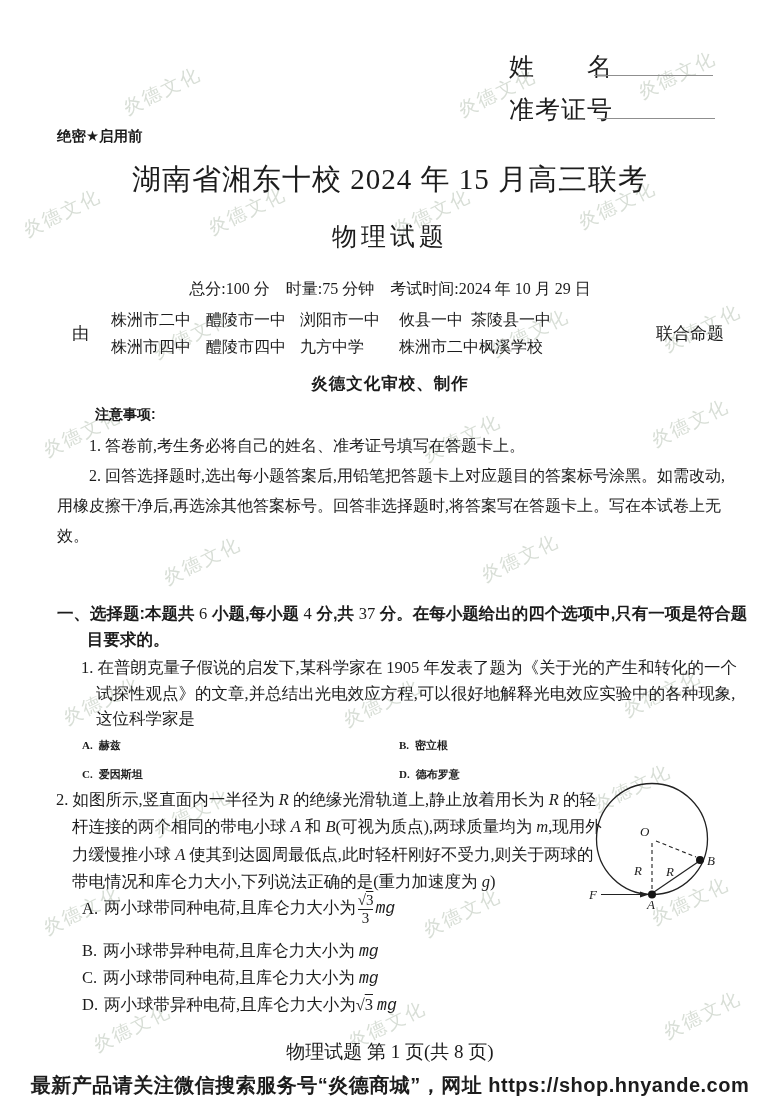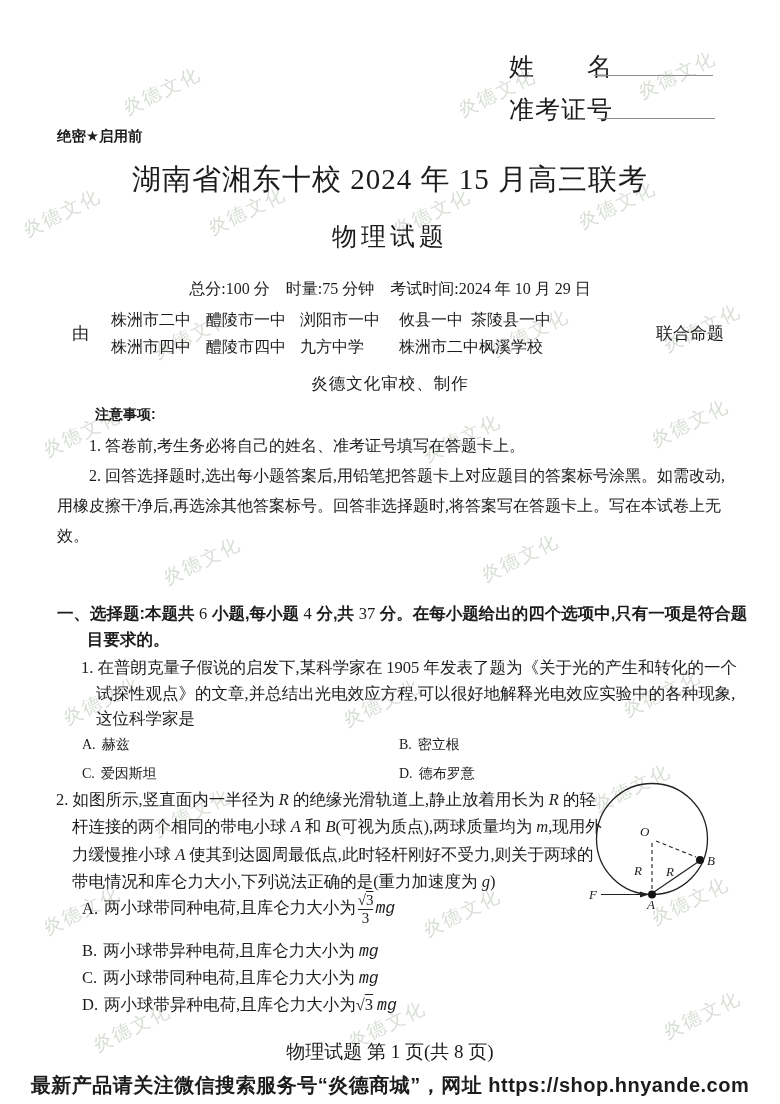--- a/index.html
+++ b/index.html
@@ -27,42 +27,42 @@
   .exam-title{position:absolute;top:160px;font-size:29px;letter-spacing:1px;white-space:pre;}
   .paper-title{position:absolute;top:220px;font-size:25px;font-weight:normal;letter-spacing:4px;}
   .exam-info{position:absolute;top:279px;font-size:16px;white-space:pre;}
 
   .committee{position:absolute;left:72px;right:56px;top:306px;display:flex;align-items:center;font-size:16px;}
   .committee .by{font-size:17px;flex:0 0 auto;}
   .schools{margin-left:22px;display:grid;grid-template-columns:95px 94px 99px 72px auto;line-height:27px;}
   .schools span{white-space:nowrap;}
   .joint{margin-left:auto;font-size:17px;align-self:center;white-space:nowrap;}
 
-  .producer{position:absolute;top:373px;font-size:16.5px;font-weight:normal;letter-spacing:1px;}
+  .producer{position:absolute;top:373px;font-size:16.5px;font-weight:bold;letter-spacing:1px;}
 
   .notice{position:absolute;left:57px;top:406px;width:668px;}
   .notice-heading{font-size:14px;font-weight:bold;padding-left:38px;margin:0 0 7px 0;}
   .notice p{font-size:16px;line-height:30px;text-indent:2em;margin:0;}
 
   .section-heading{
     position:absolute;left:57px;top:601px;width:670px;
     font-size:16.5px;font-weight:bold;line-height:25.5px;
     padding-left:30px;text-indent:-30px;margin:0;
   }
   .latin{font-family:"Liberation Serif","DejaVu Serif",serif;font-weight:normal;}
 
   .q-text{font-size:16.5px;line-height:25.5px;margin:0;}
   .q1-text{position:absolute;left:45px;top:655px;width:650px;padding-left:15px;text-indent:-15px;margin-left:36px;}
   .q2-text{position:absolute;left:56px;top:786px;width:530px;padding-left:16px;text-indent:-16px;line-height:27.4px;}
   .q-text i{font-family:"Liberation Serif","DejaVu Serif",serif;}
 
   .q1-options{
     position:absolute;left:82px;top:732px;width:640px;
     display:grid;grid-template-columns:317px auto;row-gap:3px;
-    font-size:14px;line-height:26px;
+    font-size:11px;line-height:26px;font-weight:bold;
   }
   .opt-label{margin-right:6px;}
 
   .q2-options{position:absolute;left:82px;top:891px;width:660px;font-size:16.5px;}
   .q2-options .optA{min-height:36px;display:flex;align-items:center;margin-bottom:11px;}
   .q2-options .optrow{line-height:26px;}
   .q2-options i{font-family:Liberation Mono, monospace;}
   .frac{display:inline-flex;flex-direction:column;align-items:center;vertical-align:middle;line-height:1.1;font-size:15px;margin:0 2px;}
   .fden{border-top:1.2px solid #1c1c1c;padding:0 4px;}
   .ol{text-decoration:overline;}

